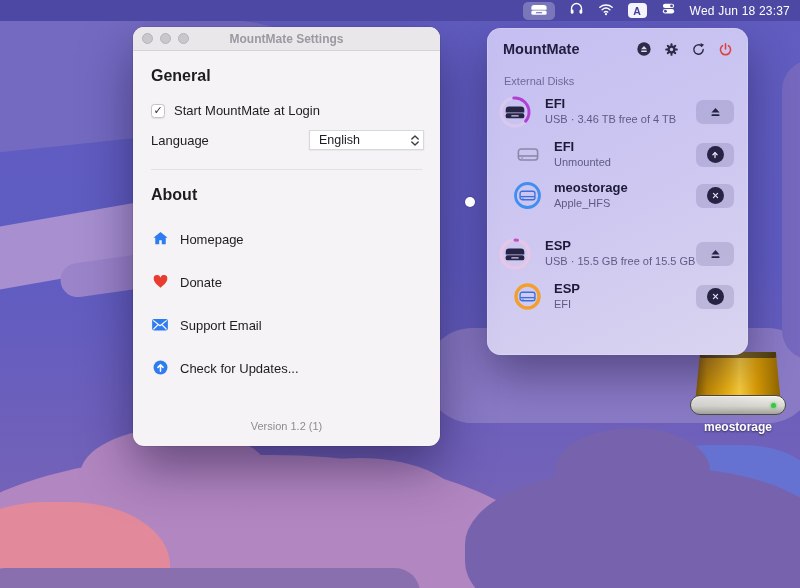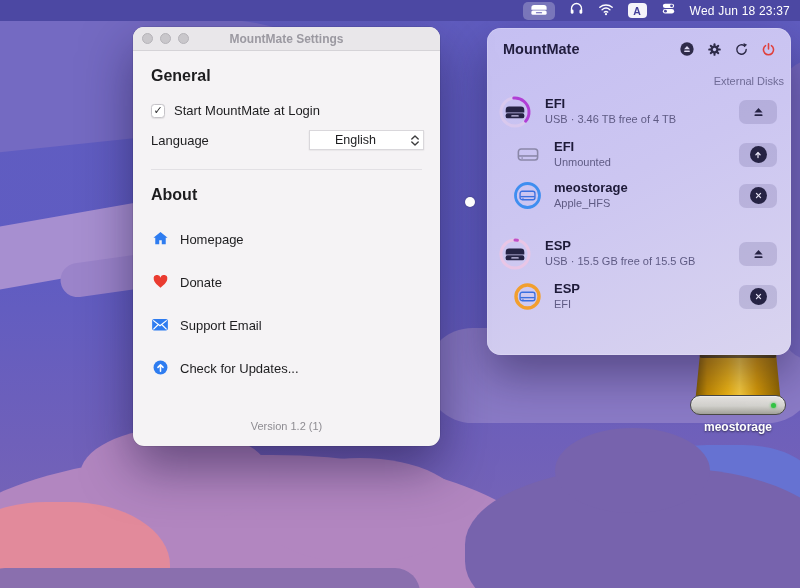--- a/index.html
+++ b/index.html
@@ -52,41 +52,41 @@
   .cb-row { display:flex; align-items:center; margin-top:18px; }
   .cb-box { width:14px; height:14px; border-radius:3.5px; background:#fff;
     border:1px solid #c6c4c9; box-shadow:0 .5px 1px rgba(0,0,0,.08);
     display:flex; align-items:center; justify-content:center;
     font-size:11px; font-weight:bold; color:#2c2c2e; line-height:1; }
   .cb-label { font-size:13px; color:#1d1d1f; margin-left:9px; }
   .lang-row { display:flex; align-items:center; margin-top:12px; }
   .lang-label { font-size:13px; color:#1d1d1f; }
   .dropdown { margin-left:auto; width:115px; height:20px; background:#fff;
     border:1px solid #d9d7db; border-radius:0; box-shadow:0 .5px 1.5px rgba(0,0,0,.12);
-    display:flex; align-items:center; padding:0 4px 0 25px; }
+    display:flex; align-items:center; padding:0 4px 0 9px; }
   .dd-value { font-size:12.5px; color:#1d1d1f; }
   .dd-stepper { margin-left:auto; display:flex; flex-direction:column; align-items:center; gap:1px; }
   .divider { height:1px; background:#e2e0e4; margin:19px 2px 0 0; }
   .about-h { margin-top:16px; }
   .link-row { display:flex; align-items:flex-end; margin-top:25px; cursor:default; }
   .link-icon { width:18px; height:18px; display:flex; align-items:center; justify-content:center; }
   .link-label { font-size:13px; color:#1d1d1f; margin-left:11px; }
   .version { position:absolute; left:0; right:0; bottom:13px; text-align:center;
     font-size:11px; color:#8e8c92; }
 
   
-  .panel { position:absolute; left:487px; top:28px; width:304px; height:327px;
+  .panel { position:absolute; left:487px; top:28px; width:261px; height:327px;
     border-radius:14px; z-index:20;
     background:linear-gradient(155deg,#c5bff2 0%,#ccc6f1 45%,#d9d4ef 100%);
     box-shadow:0 20px 45px rgba(25,15,60,.45), inset 0 0 0 .5px rgba(255,255,255,.35); }
   .panel-header { display:flex; align-items:center; padding:13px 15px 4px 16px; }
   .panel-title { font-size:14.5px; font-weight:bold; color:#211d3e; }
   .panel-icons { margin-left:auto; display:flex; align-items:center; gap:11px; }
   .p-ic { width:16px; height:16px; display:flex; align-items:center; justify-content:center; }
-  .section-label { font-size:11px; color:#6f6b96; margin:14px 7px 2px 17px;text-align:right; }
+  .section-label { font-size:11px; color:#6f6b96; margin:14px 7px 2px 17px; }
 
   .disk-row { display:flex; align-items:center; padding:0 14px 0 11px; height:45px; }
   .disk-row.sub { margin-left:15px; height:41px; padding-right:14px; }
   .disk-row.group-gap { margin-top:15px; }
   .ring-wrap { width:34px; height:34px; position:relative; display:flex;
     align-items:center; justify-content:center; flex:none; }
   .disk-row.sub .ring-wrap { width:29px; height:29px; }
   .ring-svg { position:absolute; inset:0; }
   .disk-texts { margin-left:13px; min-width:0; }
   .disk-row.sub .disk-texts { margin-left:12px; }

